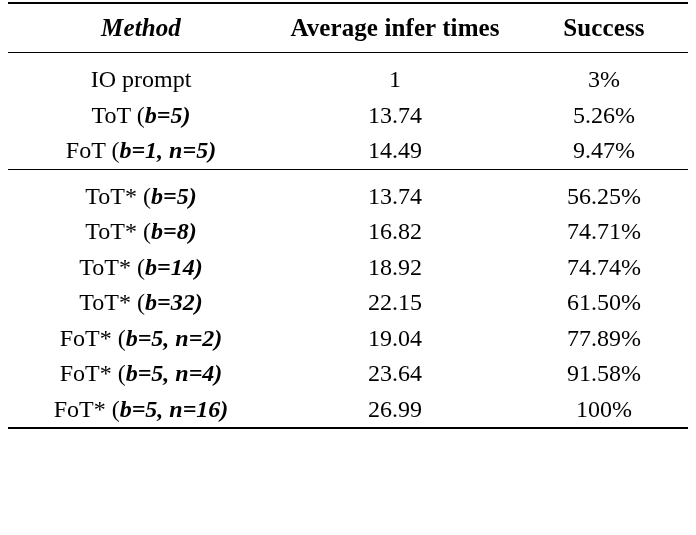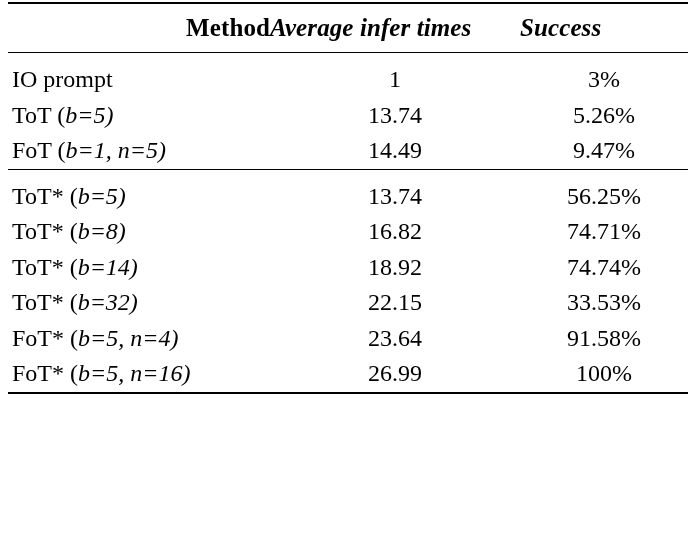--- a/index.html
+++ b/index.html
@@ -46,34 +46,34 @@
     height: 3px;
     padding: 0;
   }
   thead th {
     font-size: 25px;
     font-weight: bold;
     padding: 6px 0 10px 0;
     vertical-align: bottom;
     letter-spacing: 0.1px;
   }
-  thead th.left  { text-align: right; padding-left: 4px; }
-  thead th.center { text-align: left; font-style: italic; }
+  thead th.left  { text-align: center; padding-left: 4px; font-style: italic; }
+  thead th.center { text-align: center; }
 
   tbody td {
     font-size: 24px;
     padding: 3px 0 3px 0;
     line-height: 1.23;
     vertical-align: baseline;
   }
-  tbody td.method { text-align: left; padding-left: 4px; white-space: nowrap; }
+  tbody td.method { text-align: center; padding-left: 4px; white-space: nowrap; }
   tbody td.num { text-align: center; }
   tbody tr.first-of-group td { padding-top: 9px; }
   tbody tr.last-of-group td { }
-  i.var { font-style: italic; }
+  i.var { font-style: italic; font-weight: bold; }
 </style>
 </head>
 <body>
 
 <div class="table-wrap">
   <table class="results">
     <colgroup>
       <col class="c-method">
       <col class="c-times">
       <col class="c-succ">
@@ -123,21 +123,26 @@
         <td class="num">74.71%</td>
       </tr>
       <tr>
         <td class="method"><span>ToT* (</span><i class="var">b=14)</i></td>
         <td class="num">18.92</td>
         <td class="num">74.74%</td>
       </tr>
       <tr>
         <td class="method"><span>ToT* (</span><i class="var">b=32)</i></td>
         <td class="num">22.15</td>
-        <td class="num">33.53%</td>
+        <td class="num">61.50%</td>
+      </tr>
+      <tr>
+        <td class="method"><span>FoT* (</span><i class="var">b=5, n=2)</i></td>
+        <td class="num">19.04</td>
+        <td class="num">77.89%</td>
       </tr>
       <tr>
         <td class="method"><span>FoT* (</span><i class="var">b=5, n=4)</i></td>
         <td class="num">23.64</td>
         <td class="num">91.58%</td>
       </tr>
       <tr class="last-of-group">
         <td class="method"><span>FoT* (</span><i class="var">b=5, n=16)</i></td>
         <td class="num">26.99</td>
         <td class="num">100%</td>

